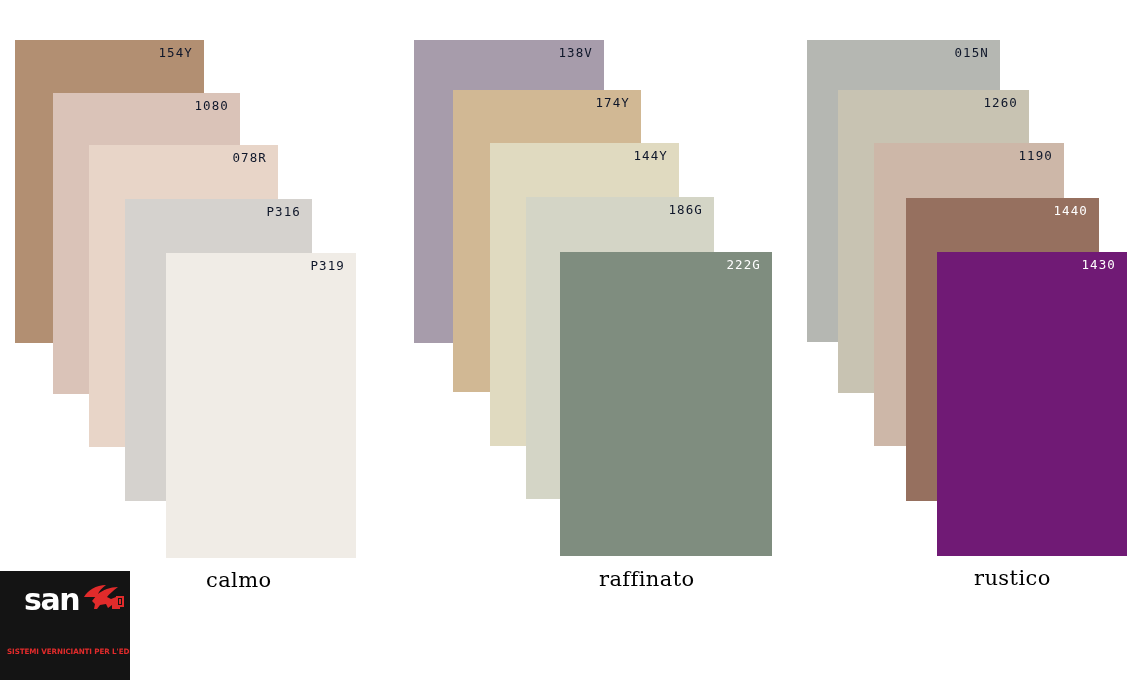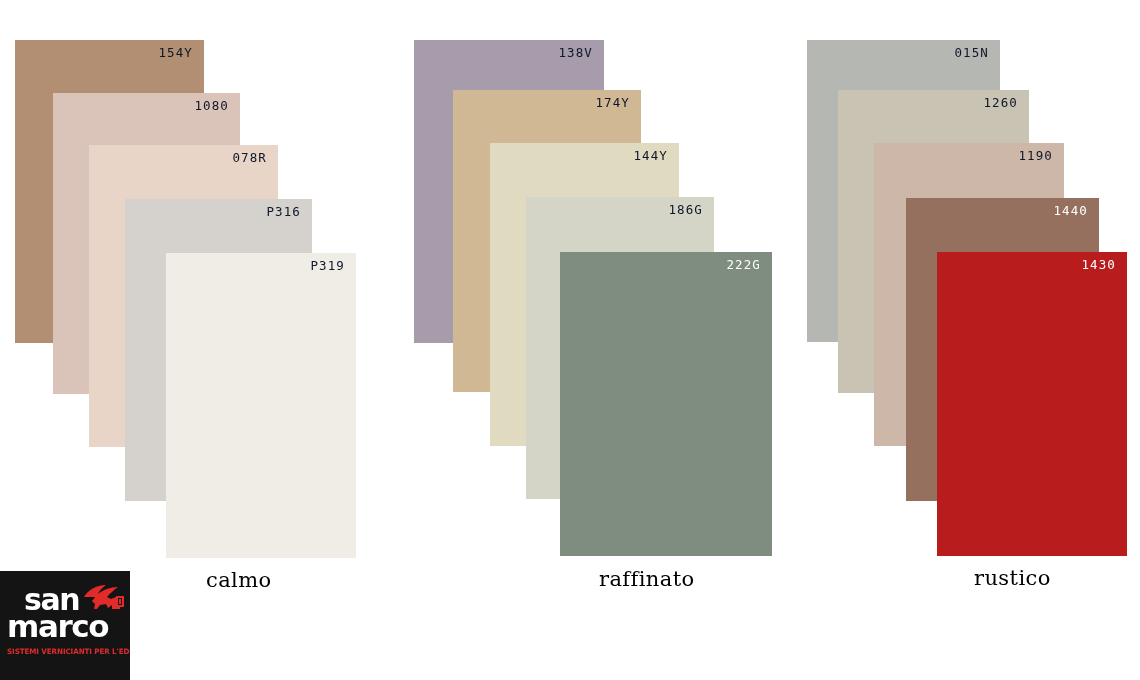--- a/index.html
+++ b/index.html
@@ -147,30 +147,29 @@
       </div>
       <div class="swatch" style="left: 31px; top: 90px; width: 191px; height: 303px; background: rgb(200, 195, 178); z-index: 2;">
         <div class="swatch-code">1260</div>
       </div>
       <div class="swatch" style="left: 67px; top: 143px; width: 190px; height: 303px; background: rgb(205, 183, 168); z-index: 3;">
         <div class="swatch-code">1190</div>
       </div>
       <div class="swatch" style="left: 99px; top: 198px; width: 193px; height: 303px; background: rgb(150, 112, 95); z-index: 4;">
         <div class="swatch-code light">1440</div>
       </div>
-      <div class="swatch" style="left: 130px; top: 252px; width: 190px; height: 304px; background: #b91c1c; z-index: 5;">
+      <div class="swatch" style="left: 130px; top: 252px; width: 190px; height: 304px; background: #701a75; z-index: 5;">
         <div class="swatch-code light">1430</div>
       </div>
       <div class="group-name" style="left: 167px; top: 566px;">rustico</div>
     </div>
   </div>
 
 <div id="logo-block">
   <div class="logo-wordmark" id="logo-san">san</div>
-  <div class="logo-wordmark" id="logo-marco">marco</div>
   <div id="logo-tagline">SISTEMI VERNICIANTI PER L'EDILIZIA</div>
   <svg id="logo-lion" viewBox="0 0 44 27">
     <path fill="#e12b2b" d="M2 13 C6 6, 14 1, 24 1 C20 4, 17 7, 16 10 C21 6, 28 3, 36 3 C31 7, 27 10, 25 13 Z"></path>
     <path fill="#e12b2b" d="M14 12 C19 11, 25 12, 29 15 L34 13 L34 18 L38 18 L38 25 L30 25 L30 21 L26 24 L24 20 L18 21 L15 25 L12 25 L13 20 L10 17 Z"></path>
     <rect x="34" y="12" width="8" height="11" fill="#e12b2b"></rect>
     <path fill="#141414" d="M36 14 h4 v7 h-4 z"></path>
     <path fill="#e12b2b" d="M37 15 h2 v5 h-2 z"></path>
   </svg>
 </div>
 

